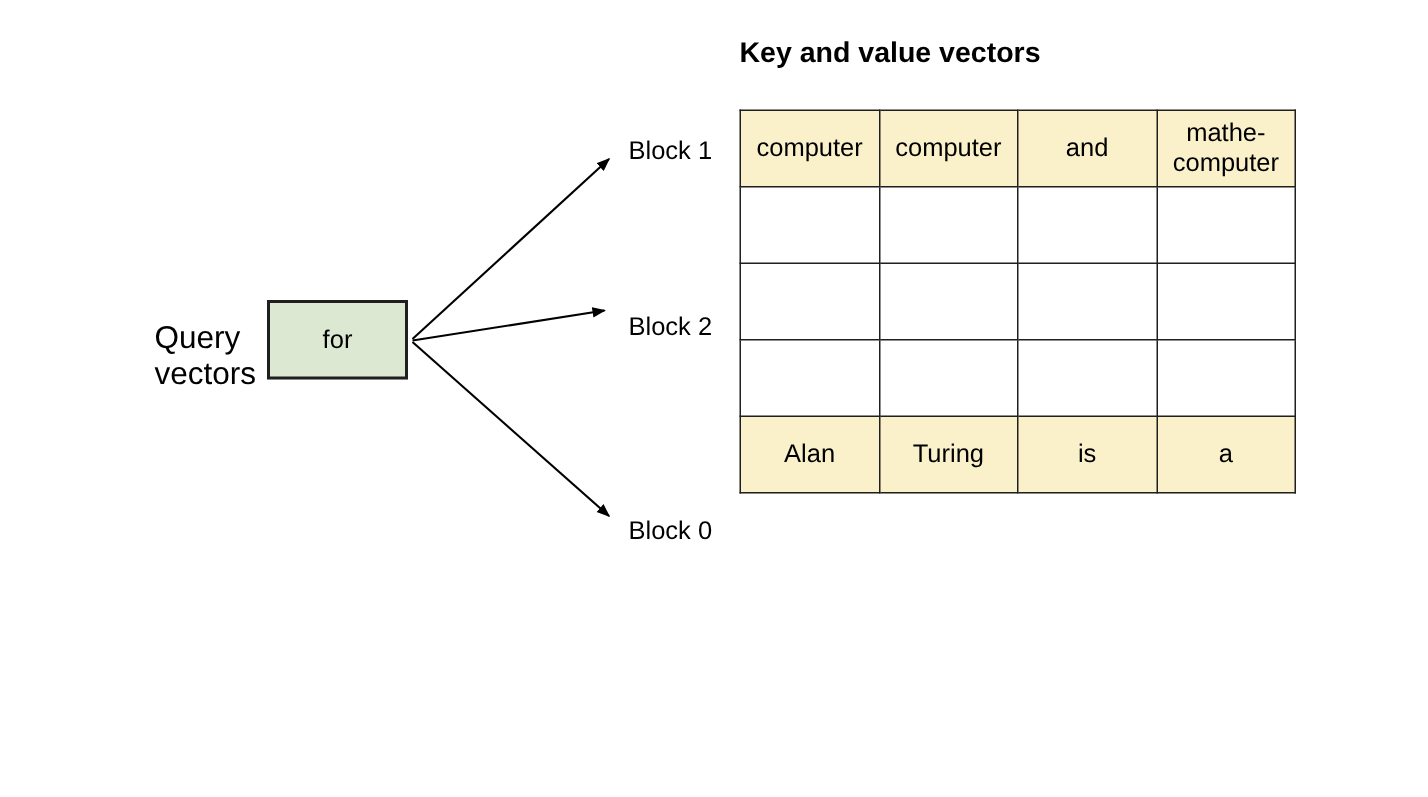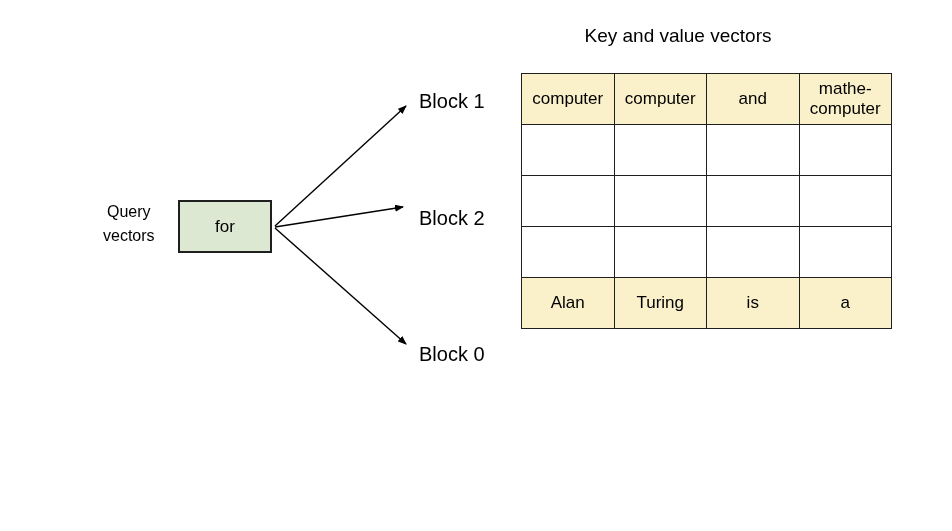--- a/index.html
+++ b/index.html
@@ -18,32 +18,33 @@
     width:952px;
     height:531px;
     background:#ffffff;
     overflow:hidden;
   }
   .title{
     position:absolute;
     left:493px;
     top:24px;
     width:370px;
-    text-align:center;
+    text-align:left;
     font-size:19px;
     line-height:23px;
     color:#000;
+    font-weight:bold;
   }
   .query-label{
     position:absolute;
     left:103px;
-    top:200px;
-    font-size:16px;
+    top:214px;
+    font-size:21px;
     line-height:24px;
-    text-align:center;
+    text-align:left;
   }
   .query-box{
     position:absolute;
     left:178px;
     top:200px;
     width:94px;
     height:53px;
     box-sizing:border-box;
     background:var(--query-box-fill);
     border:2px solid var(--border);
@@ -60,35 +61,34 @@
     height:531px;
     pointer-events:none;
   }
   .arrows line{
     stroke:#000;
     stroke-width:1.4;
   }
   .block-label{
     position:absolute;
     left:419px;
-    font-size:20px;
+    font-size:17px;
     line-height:20px;
     white-space:nowrap;
   }
   .block-label.b1{top:91px;}
   .block-label.b2{top:192px;margin-top:16px;}
   .block-label.b0{top:344px;text-align:right;}
   table.kv{
     position:absolute;
     left:493px;
     top:73px;
     width:370px;
     border-collapse:collapse;
     table-layout:fixed;
-    margin-left:28px;
   }
   table.kv td{
     width:92.5px;
     height:51px;
     box-sizing:border-box;
     border:1.5px solid var(--border);
     text-align:center;
     vertical-align:middle;
     font-size:17px;
     line-height:1.15;

